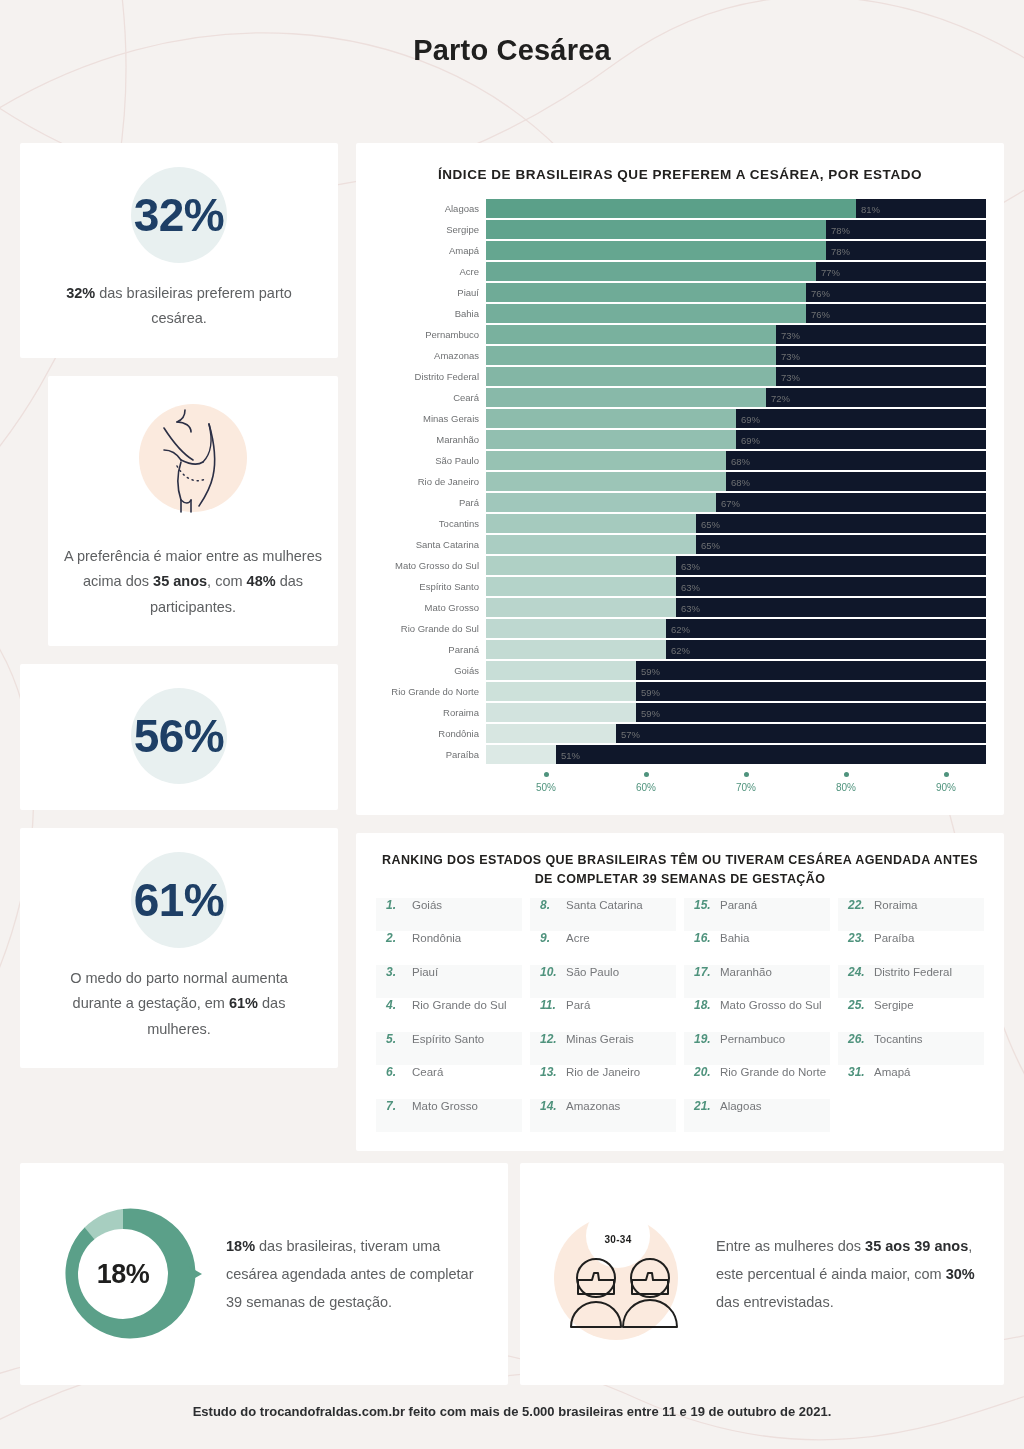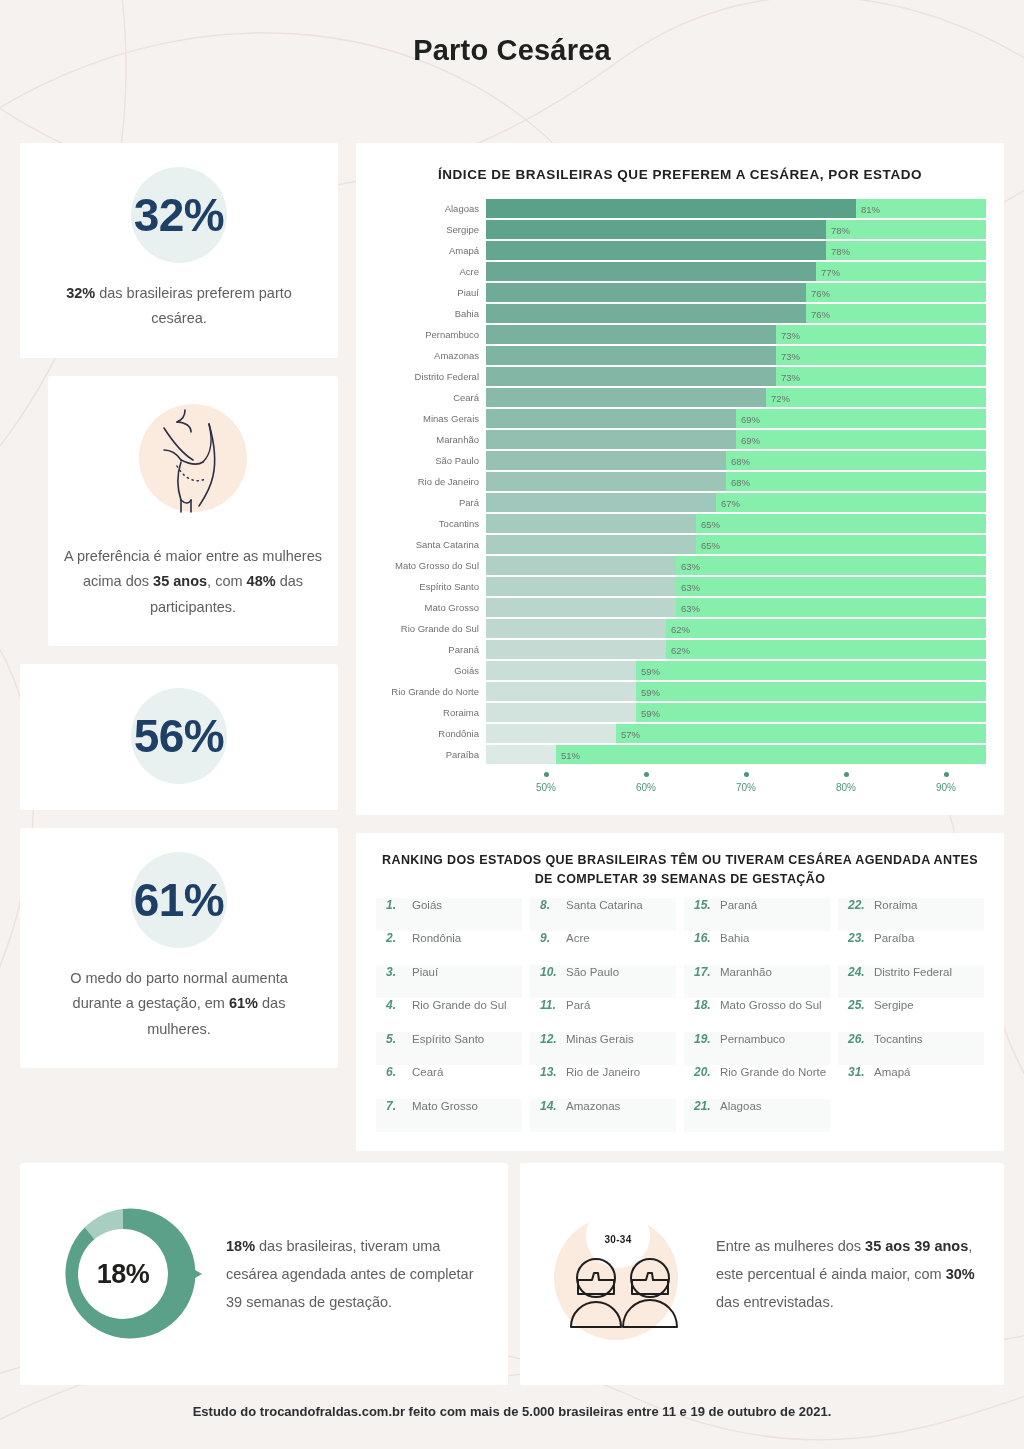--- a/index.html
+++ b/index.html
@@ -57,21 +57,21 @@
   .chart-title {
     text-align: center; font-size: 13.5px; font-weight: bold; color: #22211f;
     letter-spacing: .55px; line-height: 1.5; margin-bottom: 14px;
   }
   .bars { }
   .barrow { display: flex; align-items: center; height: 19px; margin-bottom: 2px; }
   .barlabel {
     width: 112px; text-align: right; padding-right: 7px;
     font-size: 9.5px; color: #6f7173; white-space: nowrap;
   }
-  .bartrack { position: relative; height: 19px; flex: 1; background: #86efac; }
+  .bartrack { position: relative; height: 19px; flex: 1; background: #0f172a; }
   .barfill { height: 19px; }
   .barval {
     position: absolute; top: 50%; transform: translateY(-50%);
     font-size: 9.5px; color: #6f7173; white-space: nowrap;
   }
   .axis { display: flex; margin-top: 8px; padding-left: 112px; }
   .axis-inner { position: relative; flex: 1; height: 30px; }
   .tick { position: absolute; transform: translateX(-50%); text-align: right; }
   .tick .dot {
     width: 5px; height: 5px; border-radius: 50%; background: #4f937d; margin: 0 auto 5px;

